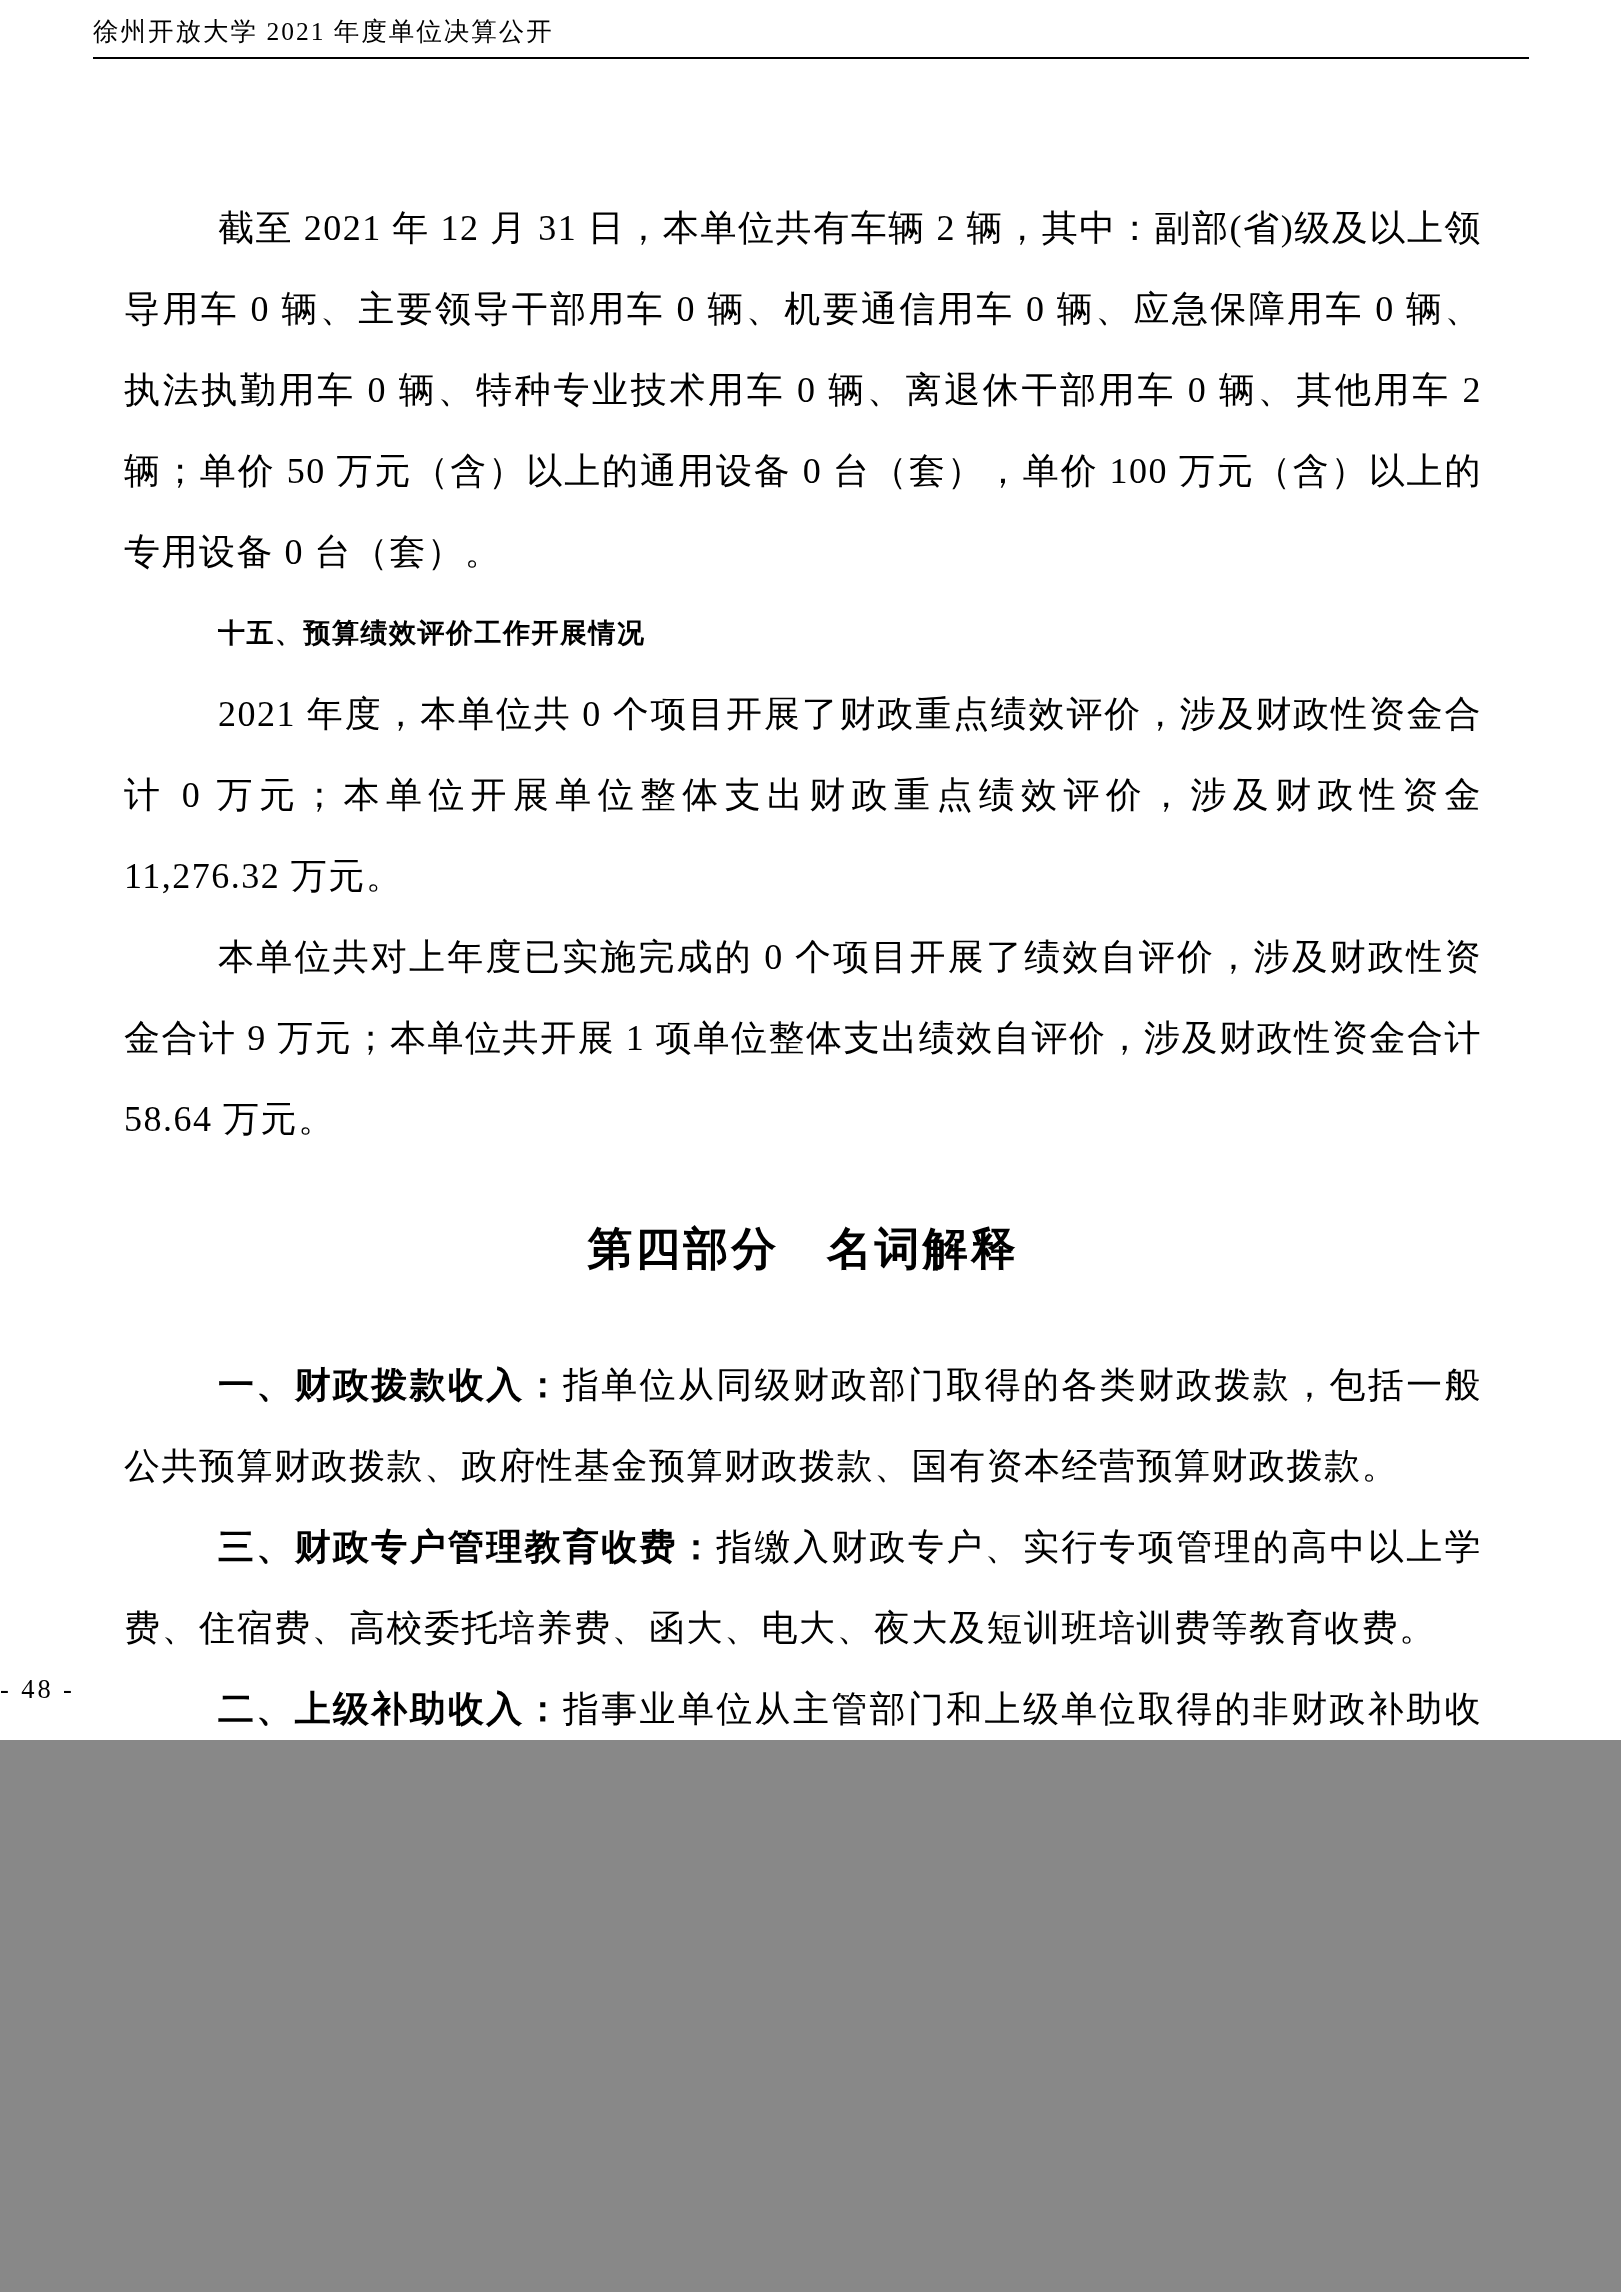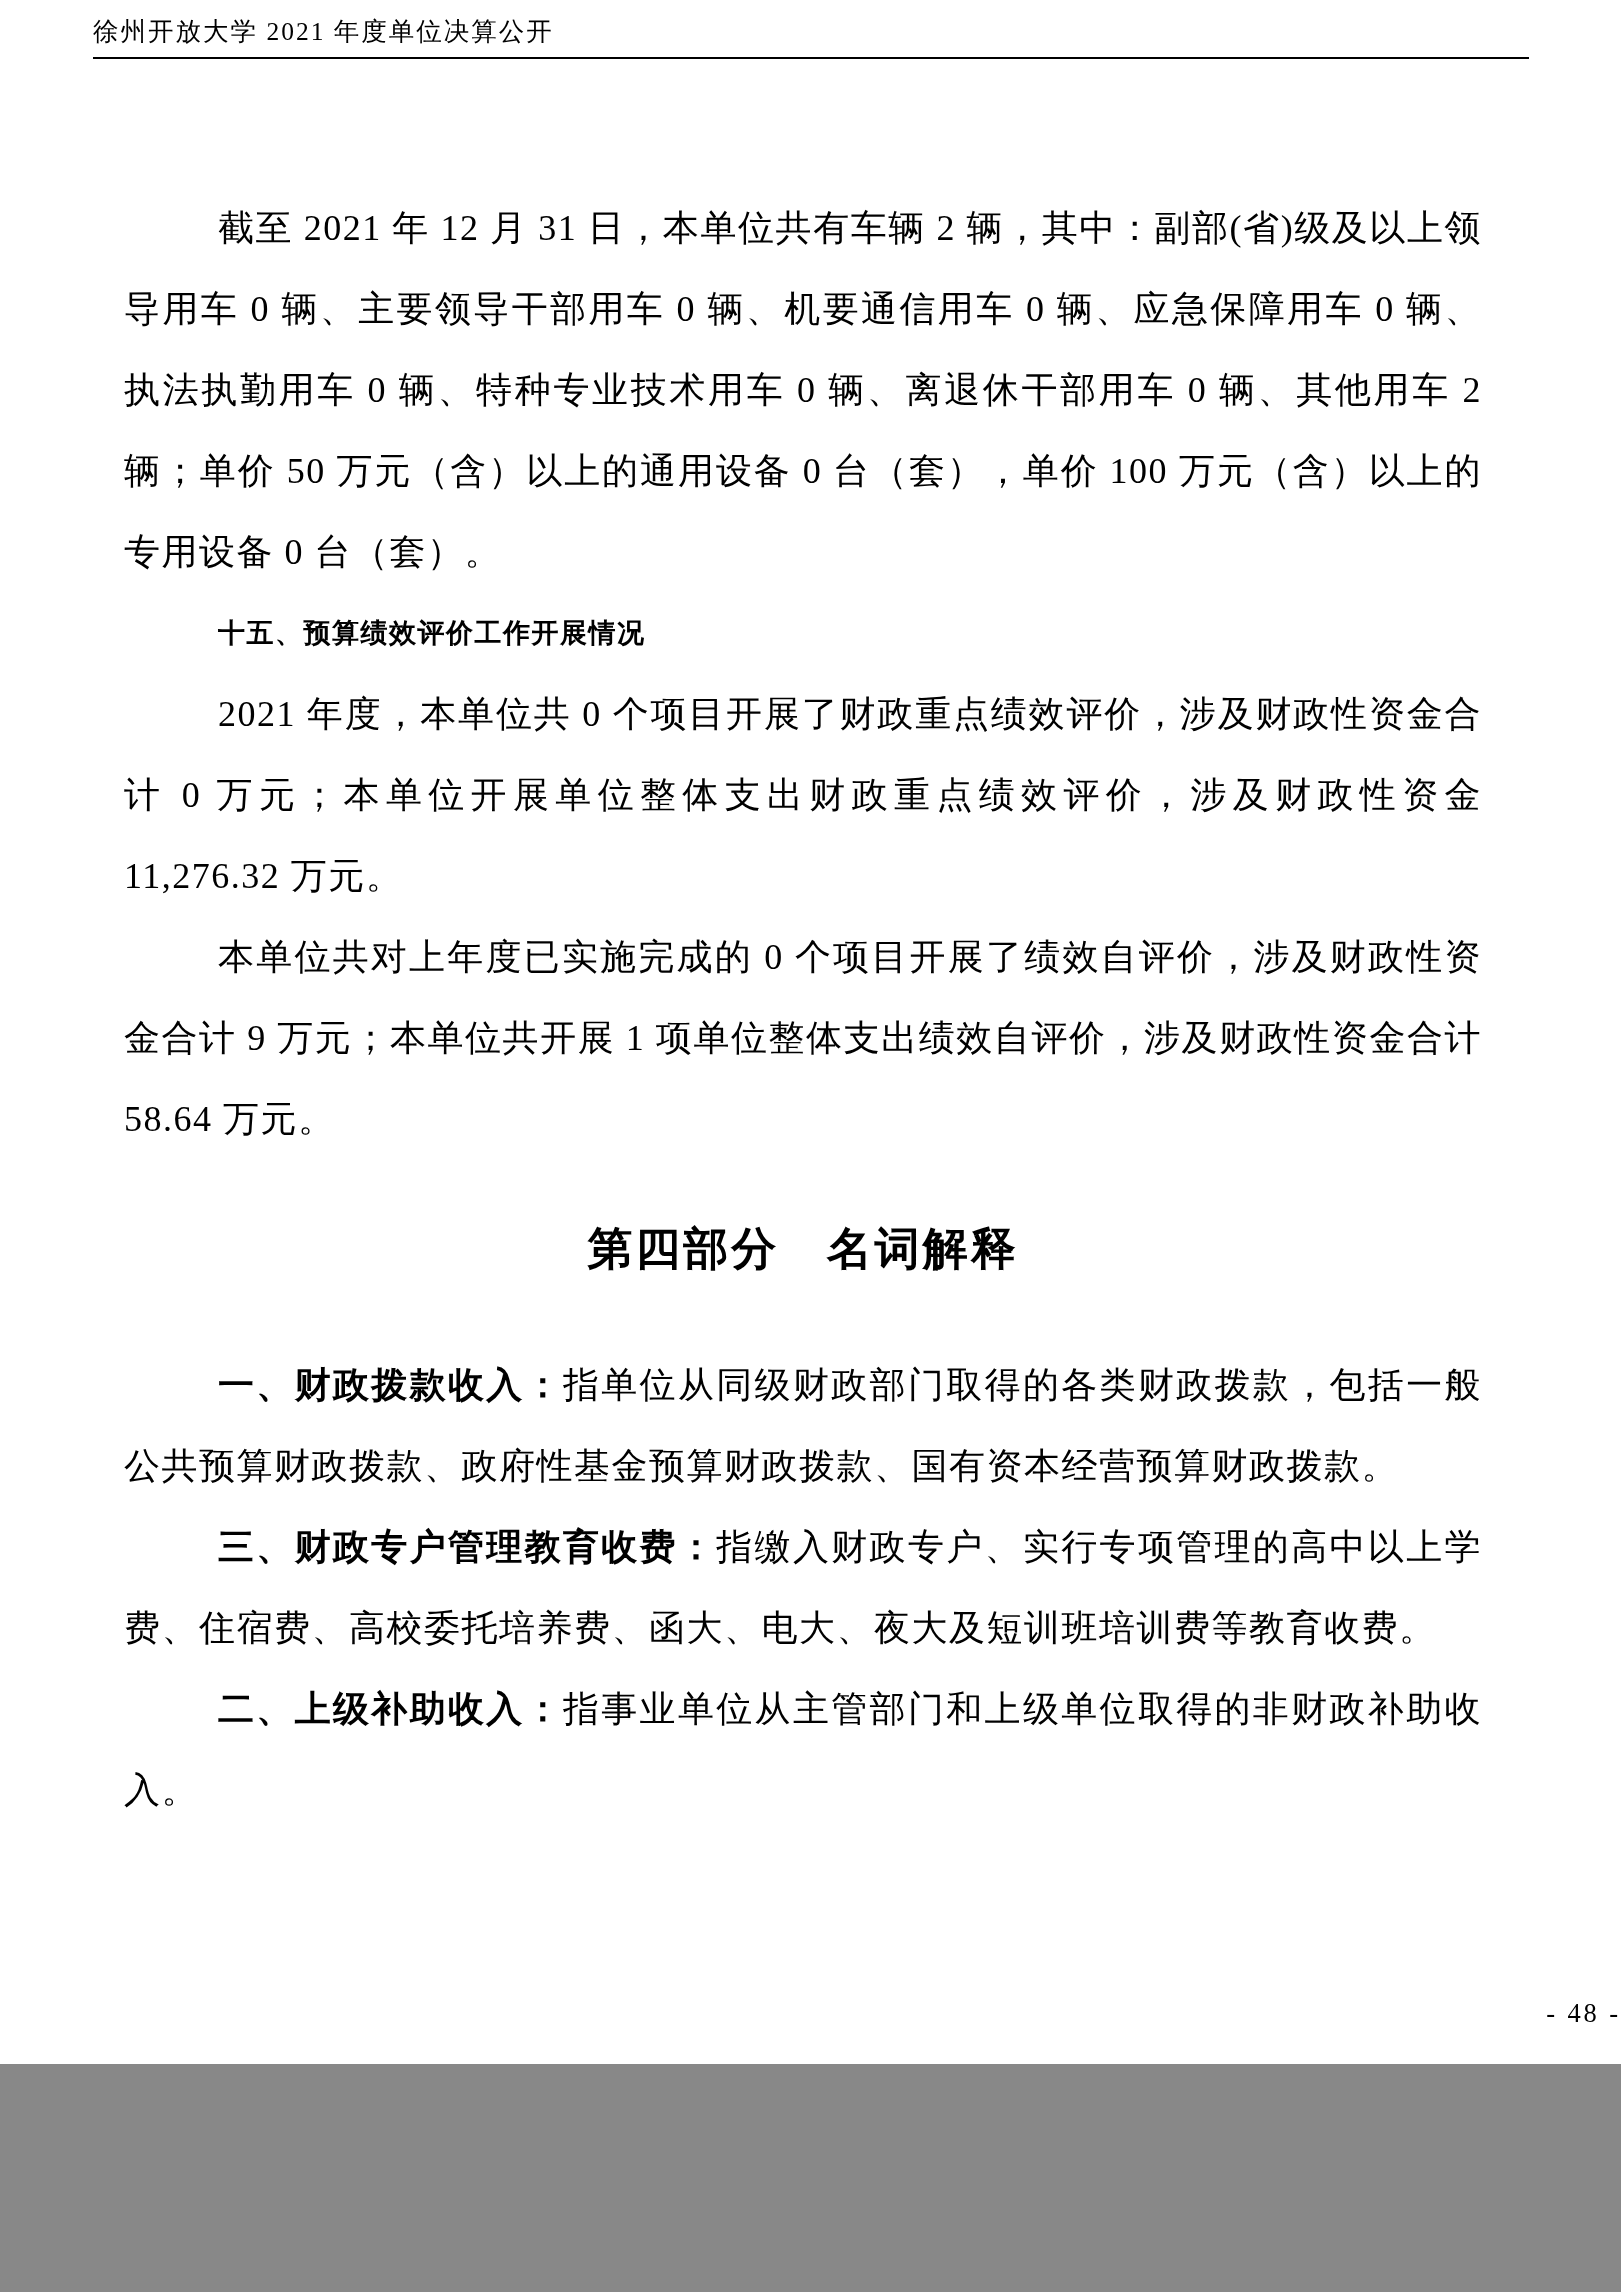--- a/index.html
+++ b/index.html
@@ -1,20 +1,20 @@
 <!DOCTYPE html>
 <html><head>
 <meta charset="utf-8">
 <style>
   * { margin: 0; padding: 0; box-sizing: border-box; }
   html, body { background: #888; }
   .page {
     position: relative;
     width: 1621px;
-    height: 2064px;
+    height: 1740px;
     margin: 0 auto;
     background: #ffffff;
     color: #000000;
     font-family: "Liberation Serif", "DejaVu Serif", serif;
     overflow: hidden;
   }
   .doc-header {
     position: absolute;
     left: 93px;
     right: 92px;
@@ -51,21 +51,21 @@
     letter-spacing: 2.9px;
     margin-top: 45px;
     margin-bottom: 52px;
   }
   .term-label { font-weight: bold; }
   .doc-footer {
     position: absolute;
     left: 0;
     right: 0;
     bottom: 35px;
-    text-align: right;
+    text-align: left;
     font-size: 26.5px;
     letter-spacing: 2.9px;
   }
 </style>
 </head>
 <body>
 
 <div class="page">
 
   <header class="doc-header">

